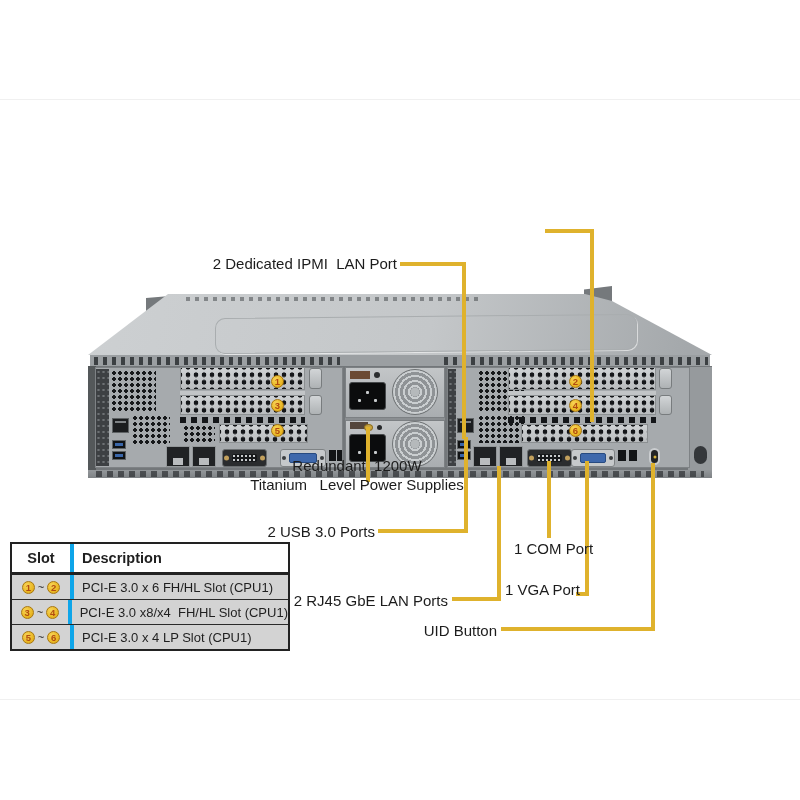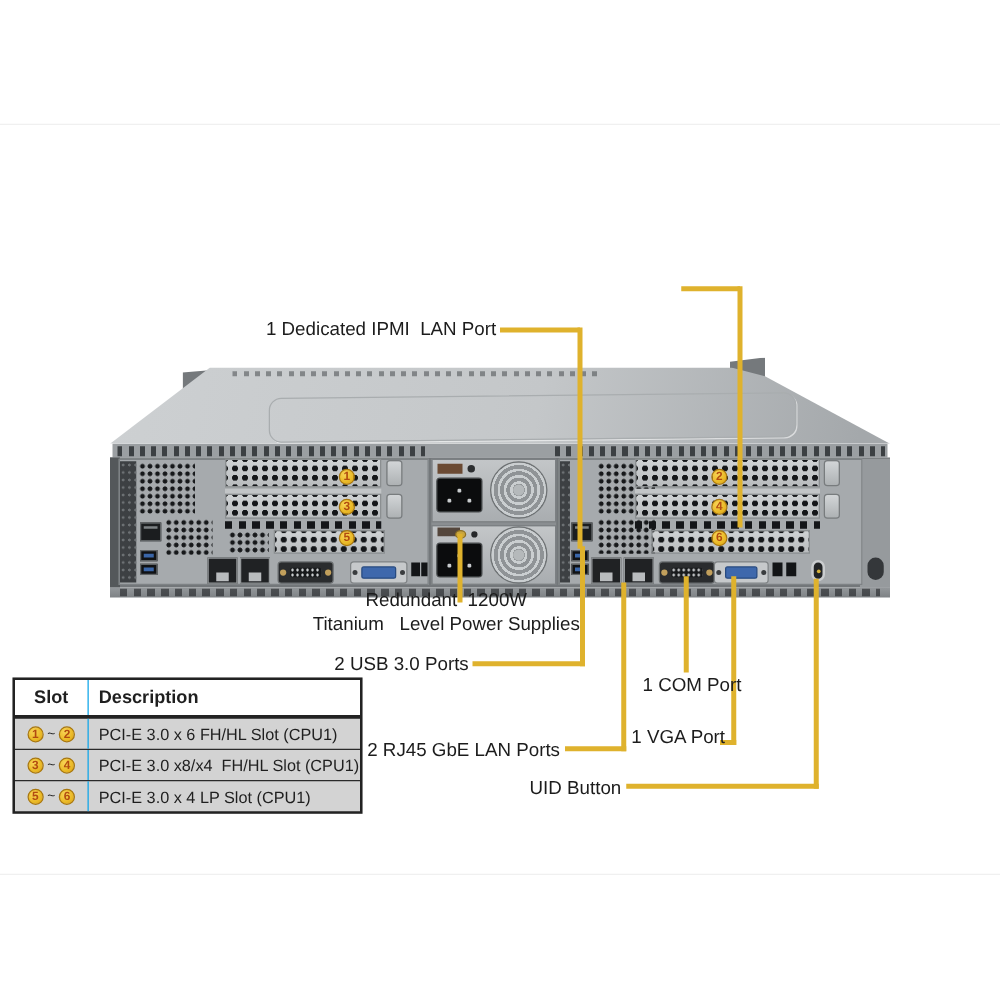--- a/index.html
+++ b/index.html
@@ -72,21 +72,21 @@
           border:1px solid #a8770f;color:#b24b10;font-weight:bold;font-size:9.5px;
           display:flex;align-items:center;justify-content:center;}
   .marker.abs{position:absolute;}
 
   
   .spec-table{position:absolute;left:10px;top:542px;width:276px;border:2px solid #222;background:#d3d3d3;}
   .t-row{display:flex;border-top:1px solid #2a2a2a;align-items:stretch;}
   .t-row.header{border-top:none;background:#fff;height:28px;}
   .t-row.body{height:24px;}
   .t-row.body.first{border-top:3px solid #222;}
-  .c-slot{width:58px;border-right:1px solid #0ea5e9;display:flex;align-items:center;justify-content:center;gap:2px;}
+  .c-slot{width:58px;border-right:4px solid #0ea5e9;display:flex;align-items:center;justify-content:center;gap:2px;}
   .c-desc{flex:1;display:flex;align-items:center;padding-left:8px;font-size:13px;white-space:pre;}
   .t-row.header .c-slot,.t-row.header .c-desc{font-weight:bold;font-size:14.5px;}
   .tilde{font-size:11px;color:#222;margin:0 1px;}
 </style>
 </head>
 <body>
 
 <div class="canvas">
 
   <div class="faint" style="top:99px"></div>
@@ -193,22 +193,22 @@
   <div class="cl" style="left:378px;top:529px;width:90px;height:4px"></div>
   <div class="cl" style="left:464px;top:437px;width:4px;height:96px"></div>
   <div class="cl" style="left:547px;top:461px;width:4px;height:77px"></div>
   <div class="cl" style="left:585px;top:461px;width:4px;height:135px"></div>
   <div class="cl" style="left:576px;top:592px;width:13px;height:4px"></div>
   <div class="cl" style="left:497px;top:466px;width:4px;height:135px"></div>
   <div class="cl" style="left:452px;top:597px;width:49px;height:4px"></div>
   <div class="cl" style="left:651px;top:463px;width:4px;height:168px"></div>
   <div class="cl" style="left:501px;top:627px;width:154px;height:4px"></div>
 
-  <div class="lbl" style="right:403px;top:255px">1 Dedicated IPMI  LAN Port</div>
-  <div class="lbl center" style="left:232px;top:471px;width:250px">Redundant  1200W
+  <div class="lbl" style="right:403px;top:255px">2 Dedicated IPMI  LAN Port</div>
+  <div class="lbl center" style="left:232px;top:456px;width:250px">Redundant  1200W
 Titanium   Level Power Supplies</div>
   <div class="lbl" style="right:425px;top:523px">2 USB 3.0 Ports</div>
   <div class="lbl" style="left:514px;top:540px">1 COM Port</div>
   <div class="lbl" style="left:505px;top:581px">1 VGA Port</div>
   <div class="lbl" style="right:352px;top:592px">2 RJ45 GbE LAN Ports</div>
   <div class="lbl" style="right:303px;top:622px">UID Button</div>
 
   <div class="spec-table">
     <div class="t-row header">
       <div class="c-slot">Slot</div>

